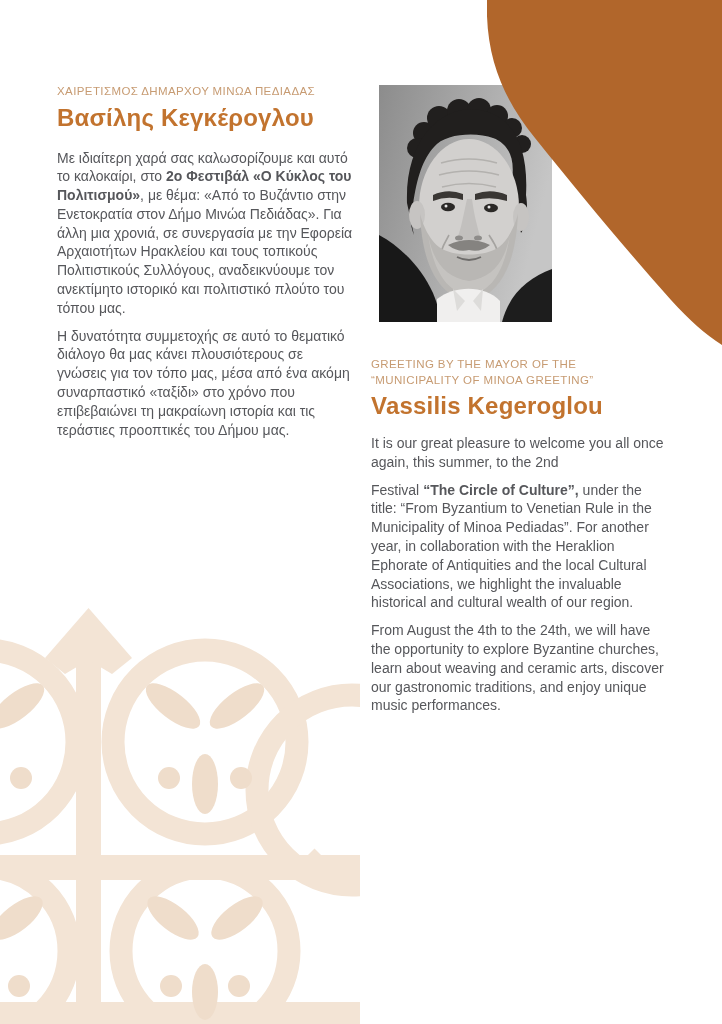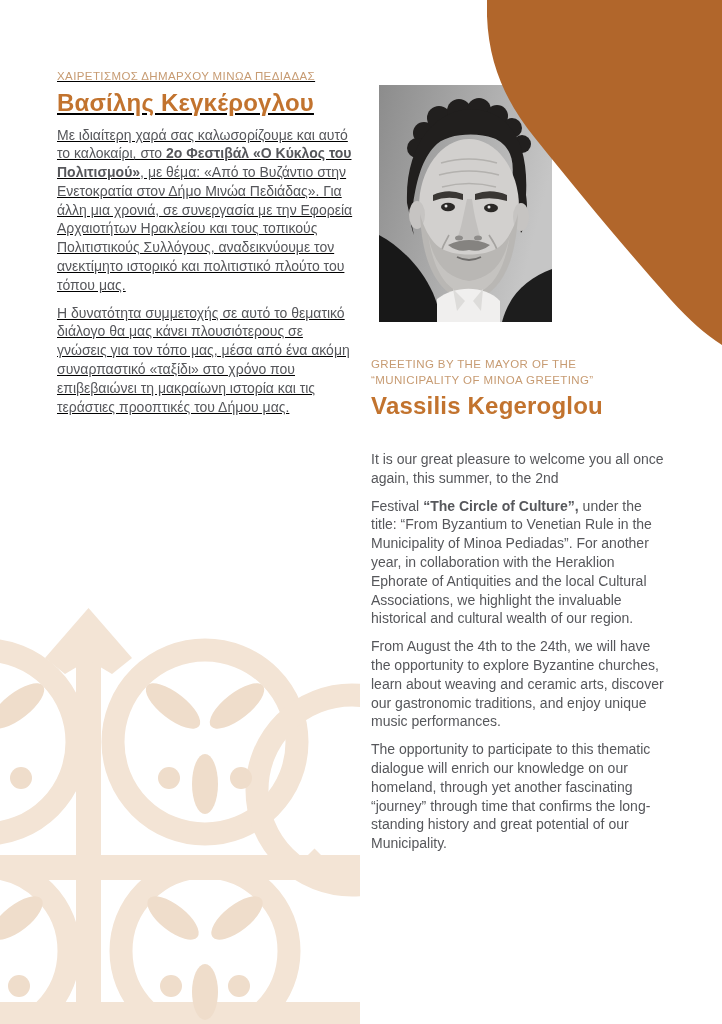--- a/index.html
+++ b/index.html
@@ -18,36 +18,36 @@
     font-family:"Liberation Sans","DejaVu Sans",sans-serif;
   }
   
   .corner-shape{position:absolute;top:0;right:0;z-index:4;display:block;}
   
   .photo{position:absolute;left:379px;top:85px;width:173px;height:237px;overflow:hidden;z-index:3;}
   
   .ornament{position:absolute;left:-85px;top:606px;z-index:1;}
   
   .col{position:absolute;z-index:2;}
-  .col-left{left:57px;top:69px;width:298px;text-decoration:underline;}
+  .col-left{left:57px;top:84px;width:298px;}
   .col-right{left:371px;top:357px;width:300px;}
   .kicker{
     font-size:11.5px;line-height:15.5px;letter-spacing:.4px;
     color:var(--kicker-text);font-weight:normal;margin:0;
   }
   .mayor-name{
     font-size:24px;line-height:25px;font-weight:bold;letter-spacing:.2px;
     color:var(--name-text);margin:5px 0 0 0;
   }
   .body-text p{
     font-size:14px;line-height:18.8px;color:var(--body-text);
     margin:0 0 9px 0;
   }
-  .col-left .body-text{margin-top:11px;}
-  .col-right .body-text{margin-top:32px;}
+  .col-left .body-text{margin-top:19px;}
+  .col-right .body-text{margin-top:16px;}
   .body-text b{font-weight:bold;}
 </style>
 </head>
 <body>
 
 <div class="page">
 
   <svg class="ornament" width="445" height="418" viewBox="0 0 445 418" aria-hidden="true">
     <g style="stroke:var(--ornament-light)" fill="none" stroke-width="23">
       <circle cx="70" cy="136" r="92"></circle>
@@ -99,21 +99,20 @@
   <div class="col col-right">
     <h2 class="kicker">
       <span>GREETING BY THE MAYOR OF THE</span><br>
       <span>“MUNICIPALITY OF MINOA GREETING”</span>
     </h2>
     <h1 class="mayor-name">Vassilis Kegeroglou</h1>
     <div class="body-text">
       <p><span>It is our great pleasure to welcome you all once again, this summer, to the 2nd</span></p>
       <p><span>Festival </span><b>“The Circle of Culture”,</b><span> under the title: “From Byzantium to Venetian Rule in the Municipality of Minoa Pediadas”. For another year, in collaboration with the Heraklion Ephorate of Antiquities and the local Cultural Associations, we highlight the invaluable historical and cultural wealth of our region.</span></p>
       <p><span>From August the 4th to the 24th, we will have the opportunity to explore Byzantine churches, learn about weaving and ceramic arts, discover our gastronomic traditions, and enjoy unique music performances.</span></p>
-      <p><span>The opportunity to participate to this thematic dialogue will enrich our knowledge on our homeland, through yet another fascinating “journey” through time that confirms the long-standing history and great potential of our Municipality.</span></p>
     </div>
   </div>
 
   <div class="photo">
     <svg width="173" height="237" viewBox="0 0 173 237" aria-hidden="true">
       <defs>
         <linearGradient id="pbg" x1="0" y1="0" x2="1" y2="0.35">
           <stop offset="0" stop-color="#8c8c8c"></stop>
           <stop offset="1" stop-color="#c6c6c6"></stop>
         </linearGradient>

